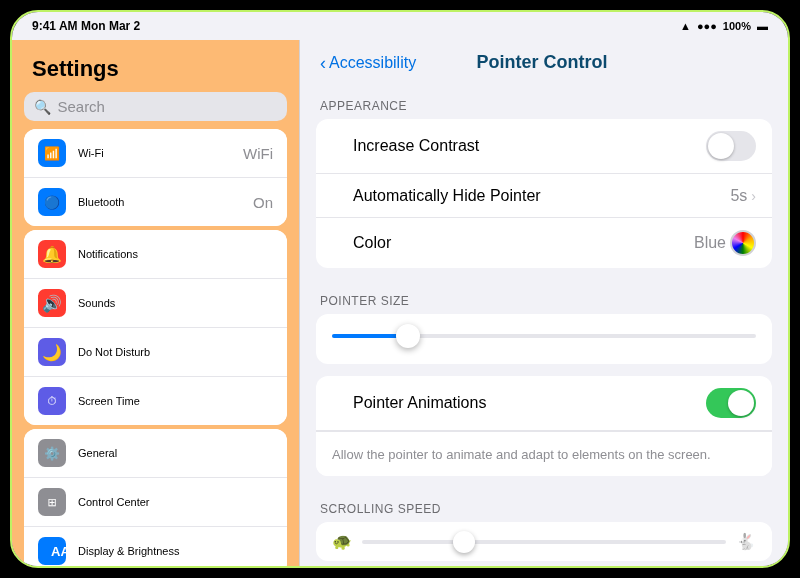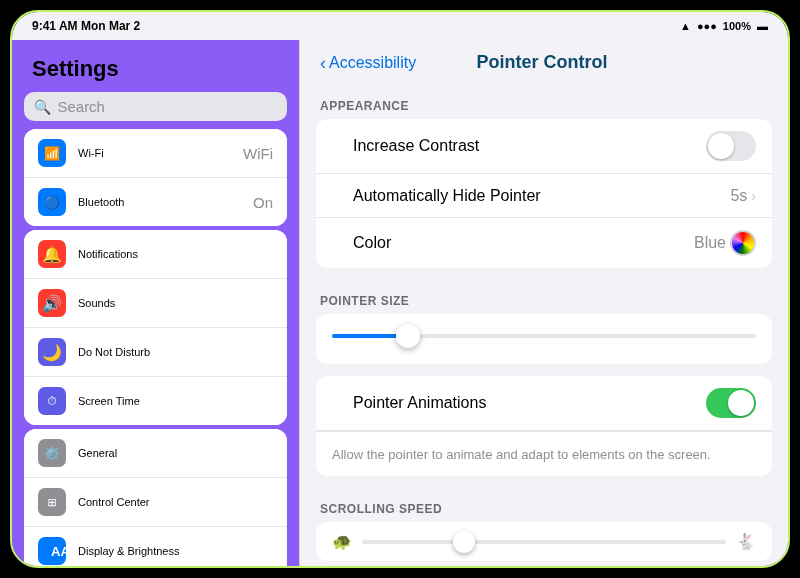--- a/index.html
+++ b/index.html
@@ -37,21 +37,21 @@
     .status-right { display: flex; align-items: center; gap: 6px; font-size: 11px; }
     .main-content {
       display: flex;
       flex: 1;
       background: #f2f2f7;
       overflow: hidden;
     }
     
     .sidebar {
       width: 288px;
-      background: #8b5cf6;
+      background: #fdba74;
       flex-shrink: 0;
       overflow-y: auto;
       border-right: 1px solid #d1d1d6;
     }
     .sidebar-title {
       font-size: 22px;
       font-weight: 700;
       padding: 16px 20px 10px;
       color: #000;
     }
@@ -120,21 +120,21 @@
     }
     .detail-header-wrapper {
       position: relative;
       display: flex;
       align-items: center;
       padding: 12px 20px;
       background: #f2f2f7;
     }
     .detail-section-label {
       font-size: 12px;
-      font-weight: 700;
+      font-weight: 400;
       color: #6c6c70;
       text-transform: uppercase;
       letter-spacing: 0.5px;
       padding: 14px 20px 6px;
     }
     .detail-group {
       background: #fff;
       border-radius: 12px;
       margin: 0 16px 12px;
       overflow: hidden;

